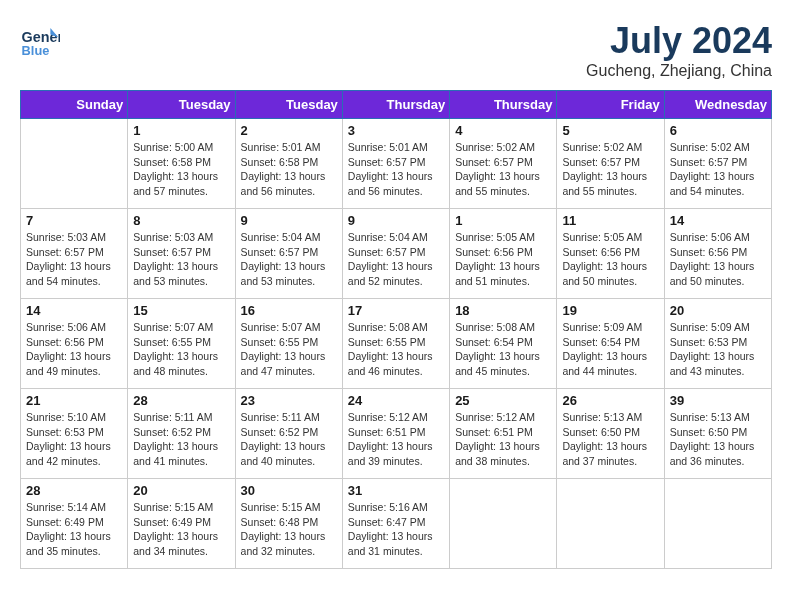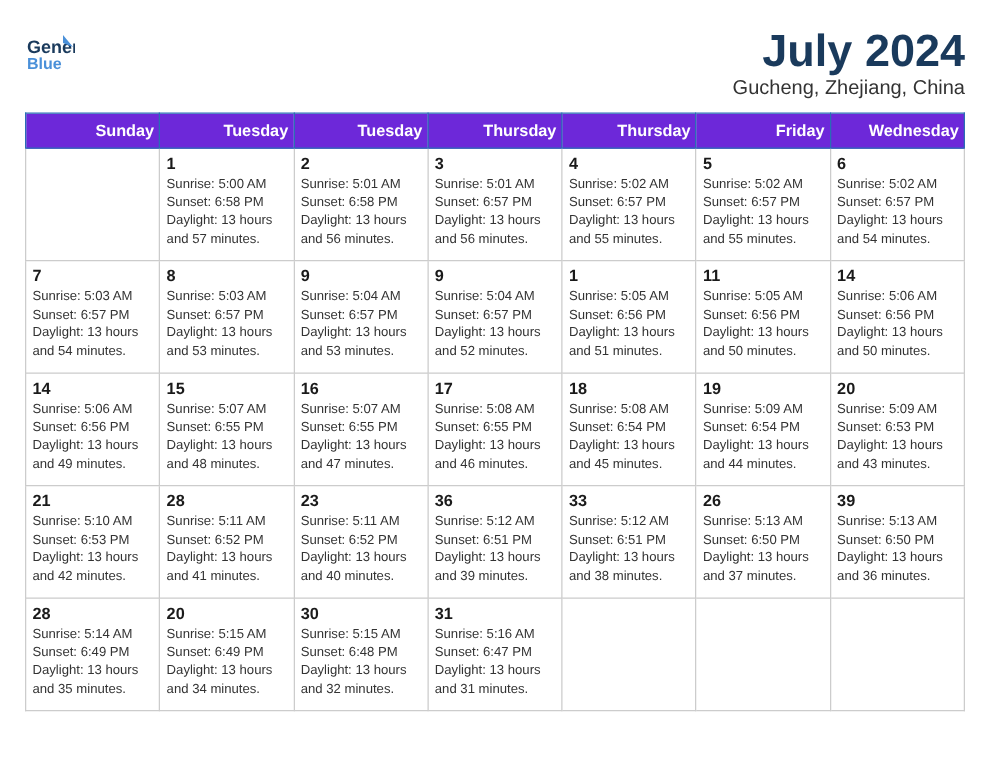--- a/index.html
+++ b/index.html
@@ -265,28 +265,28 @@
 and 41 minutes.</div>
         </td>
         <td>
           <span class="day-num">23</span>
           <div class="day-info">Sunrise: 5:11 AM
 Sunset: 6:52 PM
 Daylight: 13 hours
 and 40 minutes.</div>
         </td>
         <td>
-          <span class="day-num">36</span>
+          <span class="day-num">24</span>
           <div class="day-info">Sunrise: 5:12 AM
 Sunset: 6:51 PM
 Daylight: 13 hours
 and 39 minutes.</div>
         </td>
         <td>
-          <span class="day-num">33</span>
+          <span class="day-num">25</span>
           <div class="day-info">Sunrise: 5:12 AM
 Sunset: 6:51 PM
 Daylight: 13 hours
 and 38 minutes.</div>
         </td>
         <td>
           <span class="day-num">26</span>
           <div class="day-info">Sunrise: 5:13 AM
 Sunset: 6:50 PM
 Daylight: 13 hours

